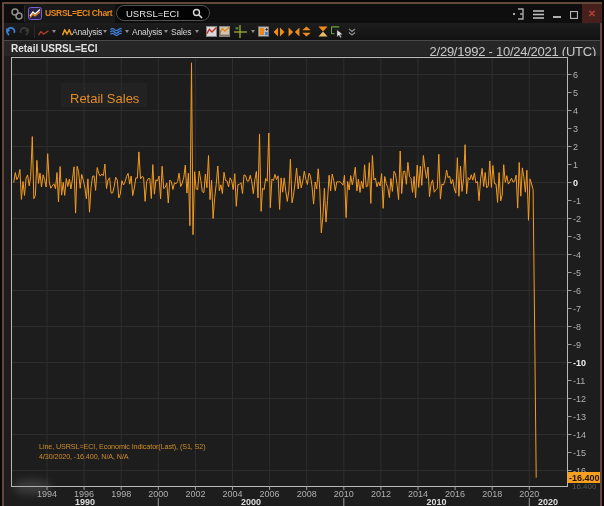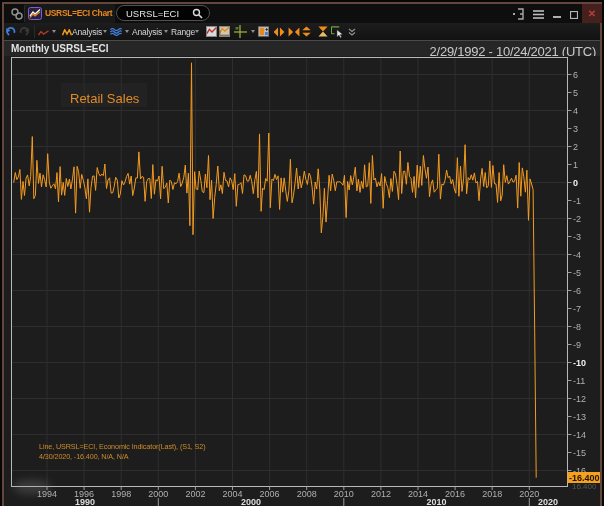--- a/index.html
+++ b/index.html
@@ -97,21 +97,21 @@
   <svg style="position:absolute;left:106px;top:4px" width="12" height="10" viewBox="0 0 15 11">
     <g fill="none" stroke="#3f7fd9" stroke-width="1.6">
       <path d="M0.5 2.5 C2 0.8 4 0.8 5.5 2.5 C7 4.2 9 4.2 10.5 2.5 C12 0.8 14 0.8 14.5 2"></path>
       <path d="M0.5 5.5 C2 3.8 4 3.8 5.5 5.5 C7 7.2 9 7.2 10.5 5.5 C12 3.8 14 3.8 14.5 5"></path>
       <path d="M0.5 8.5 C2 6.8 4 6.8 5.5 8.5 C7 10.2 9 10.2 10.5 8.5 C12 6.8 14 6.8 14.5 8"></path>
     </g>
   </svg>
   <div class="car" style="left:121px"></div>
   <div class="tbt" style="left:128px">Analysis</div>
   <div class="car" style="left:160px"></div>
-  <div class="tbt" style="left:167px">Range</div>
+  <div class="tbt" style="left:167px">Sales</div>
   <div class="car" style="left:191px"></div>
   <svg style="position:absolute;left:202px;top:3px" width="11" height="11" viewBox="0 0 13 13">
     <rect x="0.5" y="0.5" width="12" height="12" fill="#d9d9d9" stroke="#888"></rect>
     <path d="M1 9 L4 4 L7 7 L12 2" fill="none" stroke="#c03028" stroke-width="1.6"></path>
   </svg>
   <svg style="position:absolute;left:215px;top:3px" width="11" height="11" viewBox="0 0 13 13">
     <rect x="0.5" y="0.5" width="12" height="12" fill="#cfc4ae" stroke="#888"></rect>
     <path d="M1 8 L4 3 L7 6 L12 1.5" fill="none" stroke="#e08b1c" stroke-width="1.6"></path>
     <path d="M1 11 L12 11 M1 5 L1 11" stroke="#6a5c48" stroke-width="1.2"></path>
   </svg>
@@ -145,21 +145,21 @@
   </svg>
   <svg style="position:absolute;left:327px;top:3px" width="13" height="13" viewBox="0 0 15 14">
     <path d="M0.5 0.5 H9.5 M0.5 0.5 V8.5 M0.5 8.5 H4" fill="none" stroke="#69a83c" stroke-width="1.3"></path>
     <path d="M7 4 L7 12 L9.2 10 L10.8 13 L12 12.3 L10.5 9.5 L13 9 Z" fill="#e8e8e8" stroke="#555" stroke-width="0.5"></path>
   </svg>
   <svg style="position:absolute;left:344px;top:5px" width="8" height="8" viewBox="0 0 8 8">
     <path d="M1 1 L4 3.5 L7 1 M1 4.5 L4 7 L7 4.5" fill="none" stroke="#909090" stroke-width="1.2"></path>
   </svg>
 </div>
  <div id="chead">
-      <div class="left">Monthly USRSL=ECI</div>
+      <div class="left">Retail USRSL=ECI</div>
       <div class="right">2/29/1992 - 10/24/2021 (UTC)</div>
     </div>
  <div id="chart">
   <svg width="596" height="450" viewBox="4 0 596 450" style="position:absolute;left:0;top:0">
     <rect x="61" y="27" width="86" height="24" fill="#222222"></rect>
     <g class="grid">
           <line x1="47.0" y1="1.5" x2="47.0" y2="430.5"></line>
           <line x1="84.1" y1="1.5" x2="84.1" y2="430.5"></line>
           <line x1="121.2" y1="1.5" x2="121.2" y2="430.5"></line>
           <line x1="158.3" y1="1.5" x2="158.3" y2="430.5"></line>

